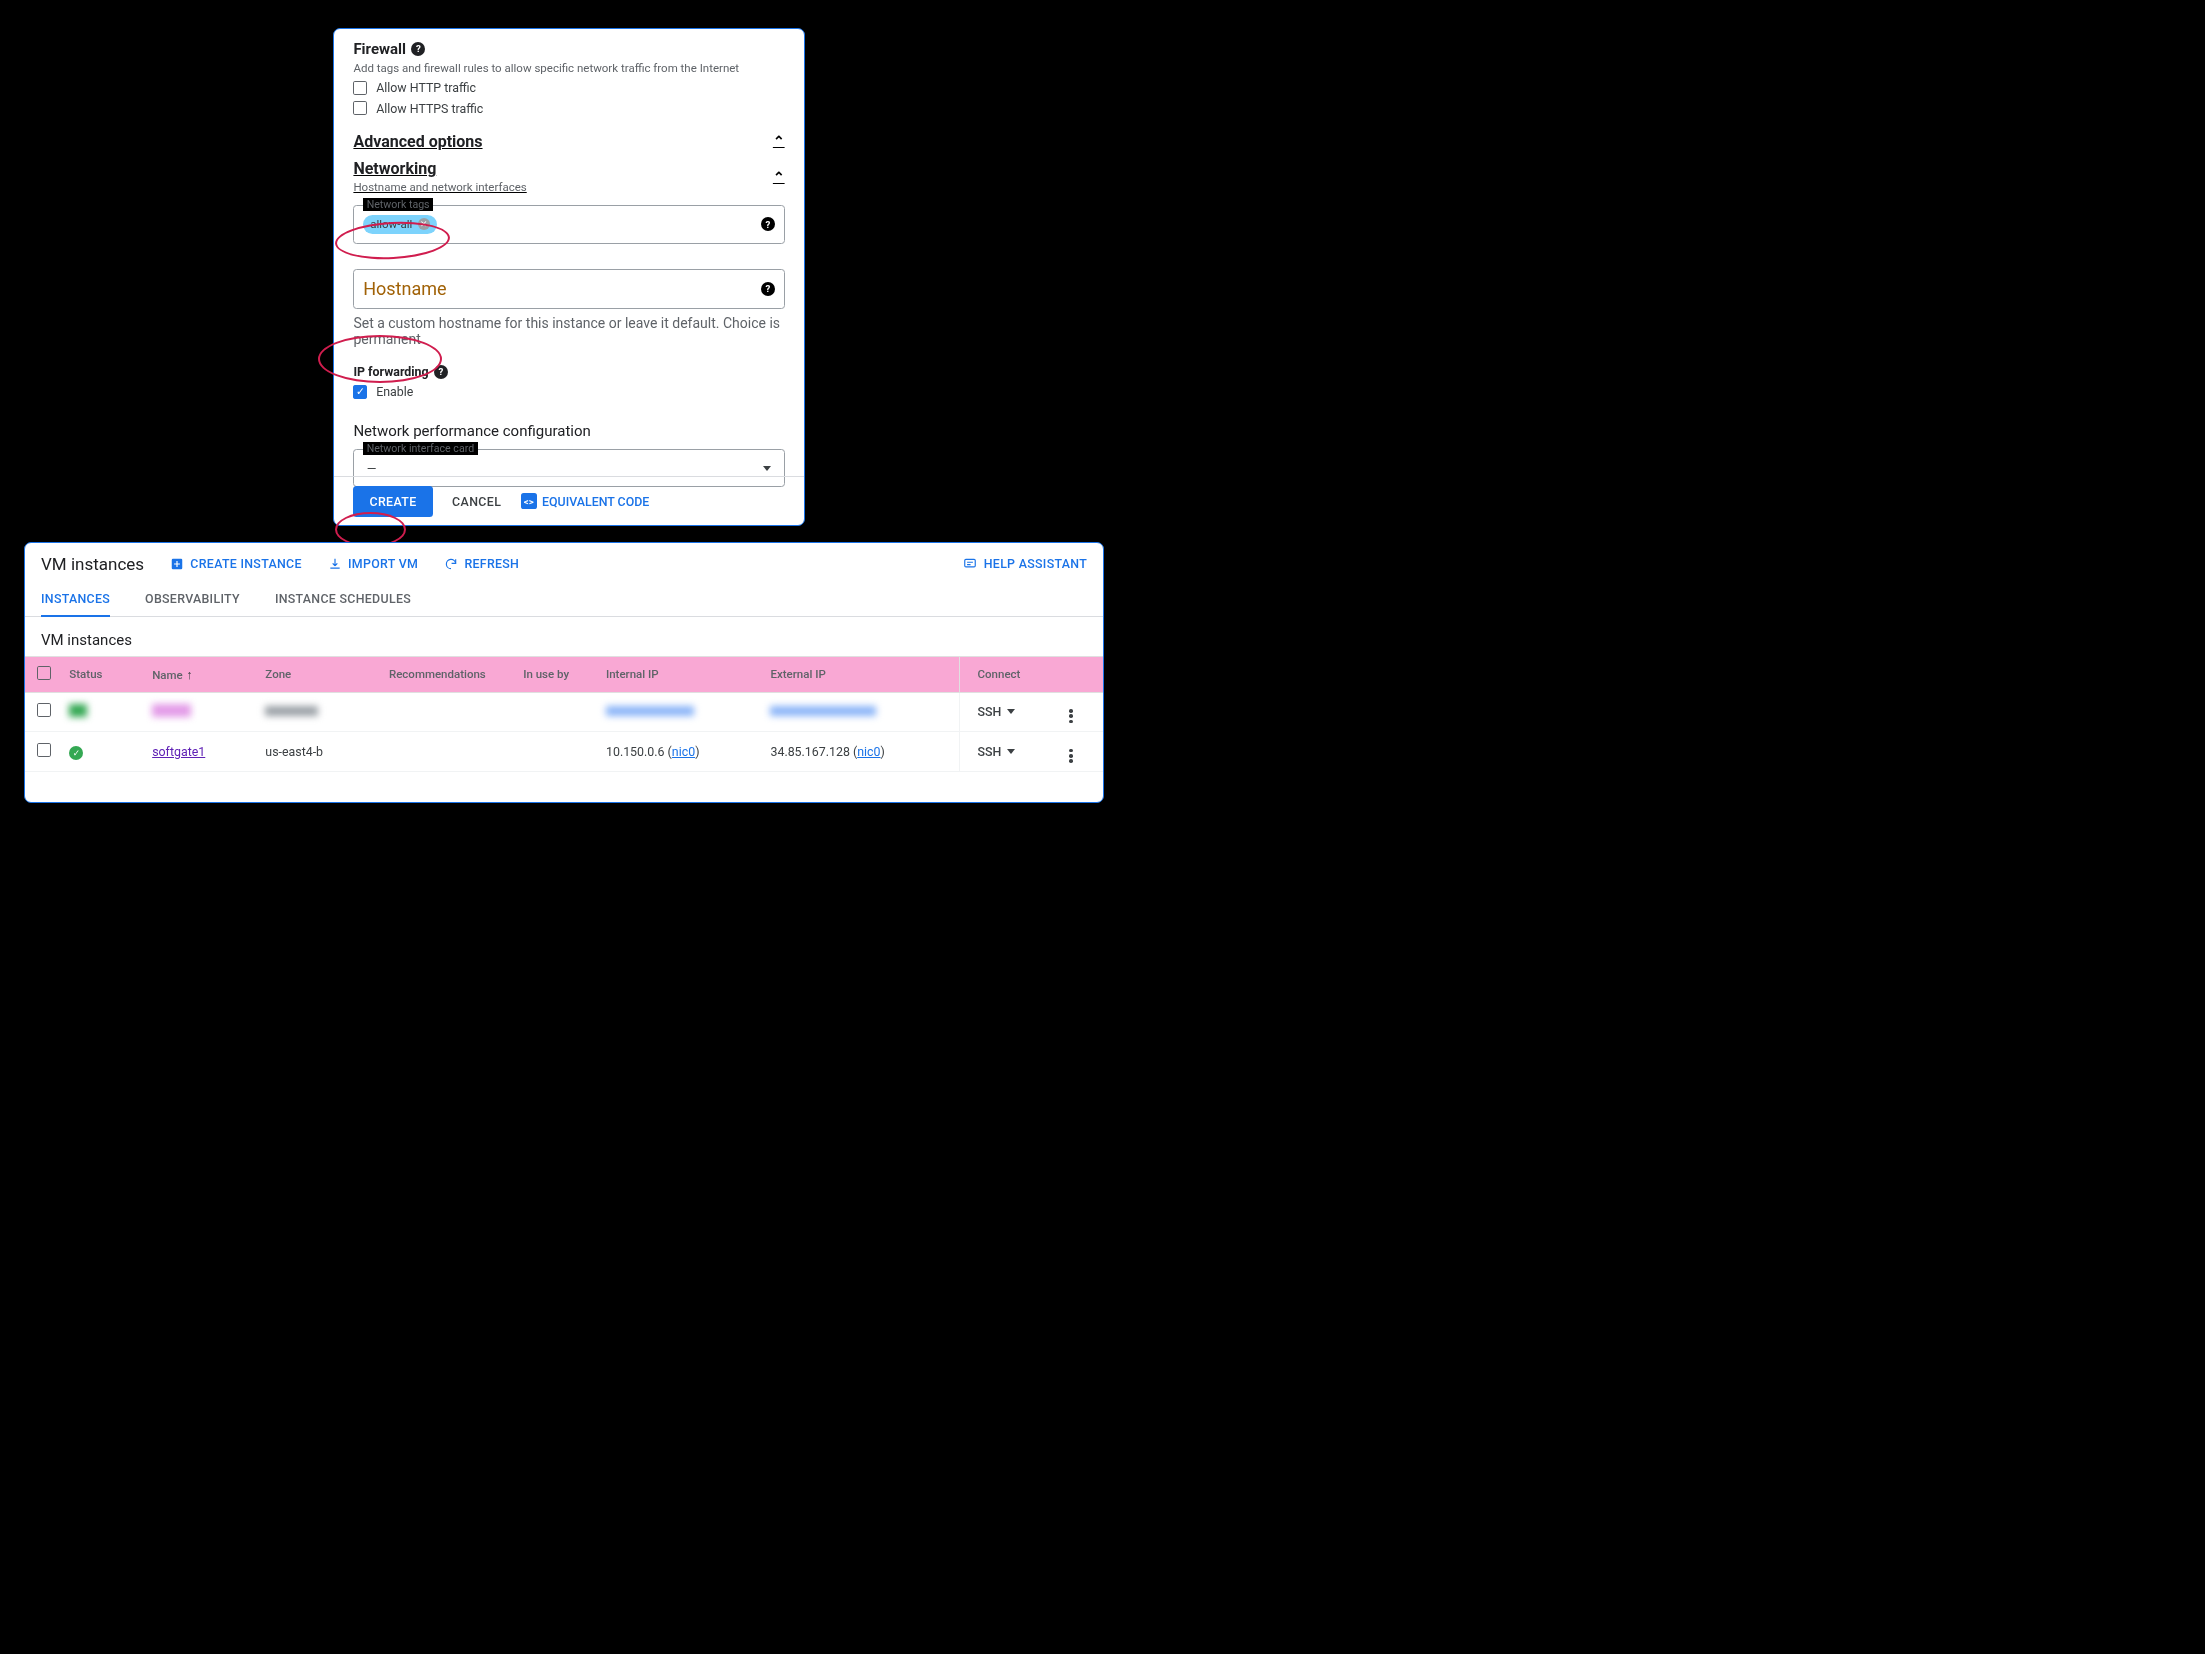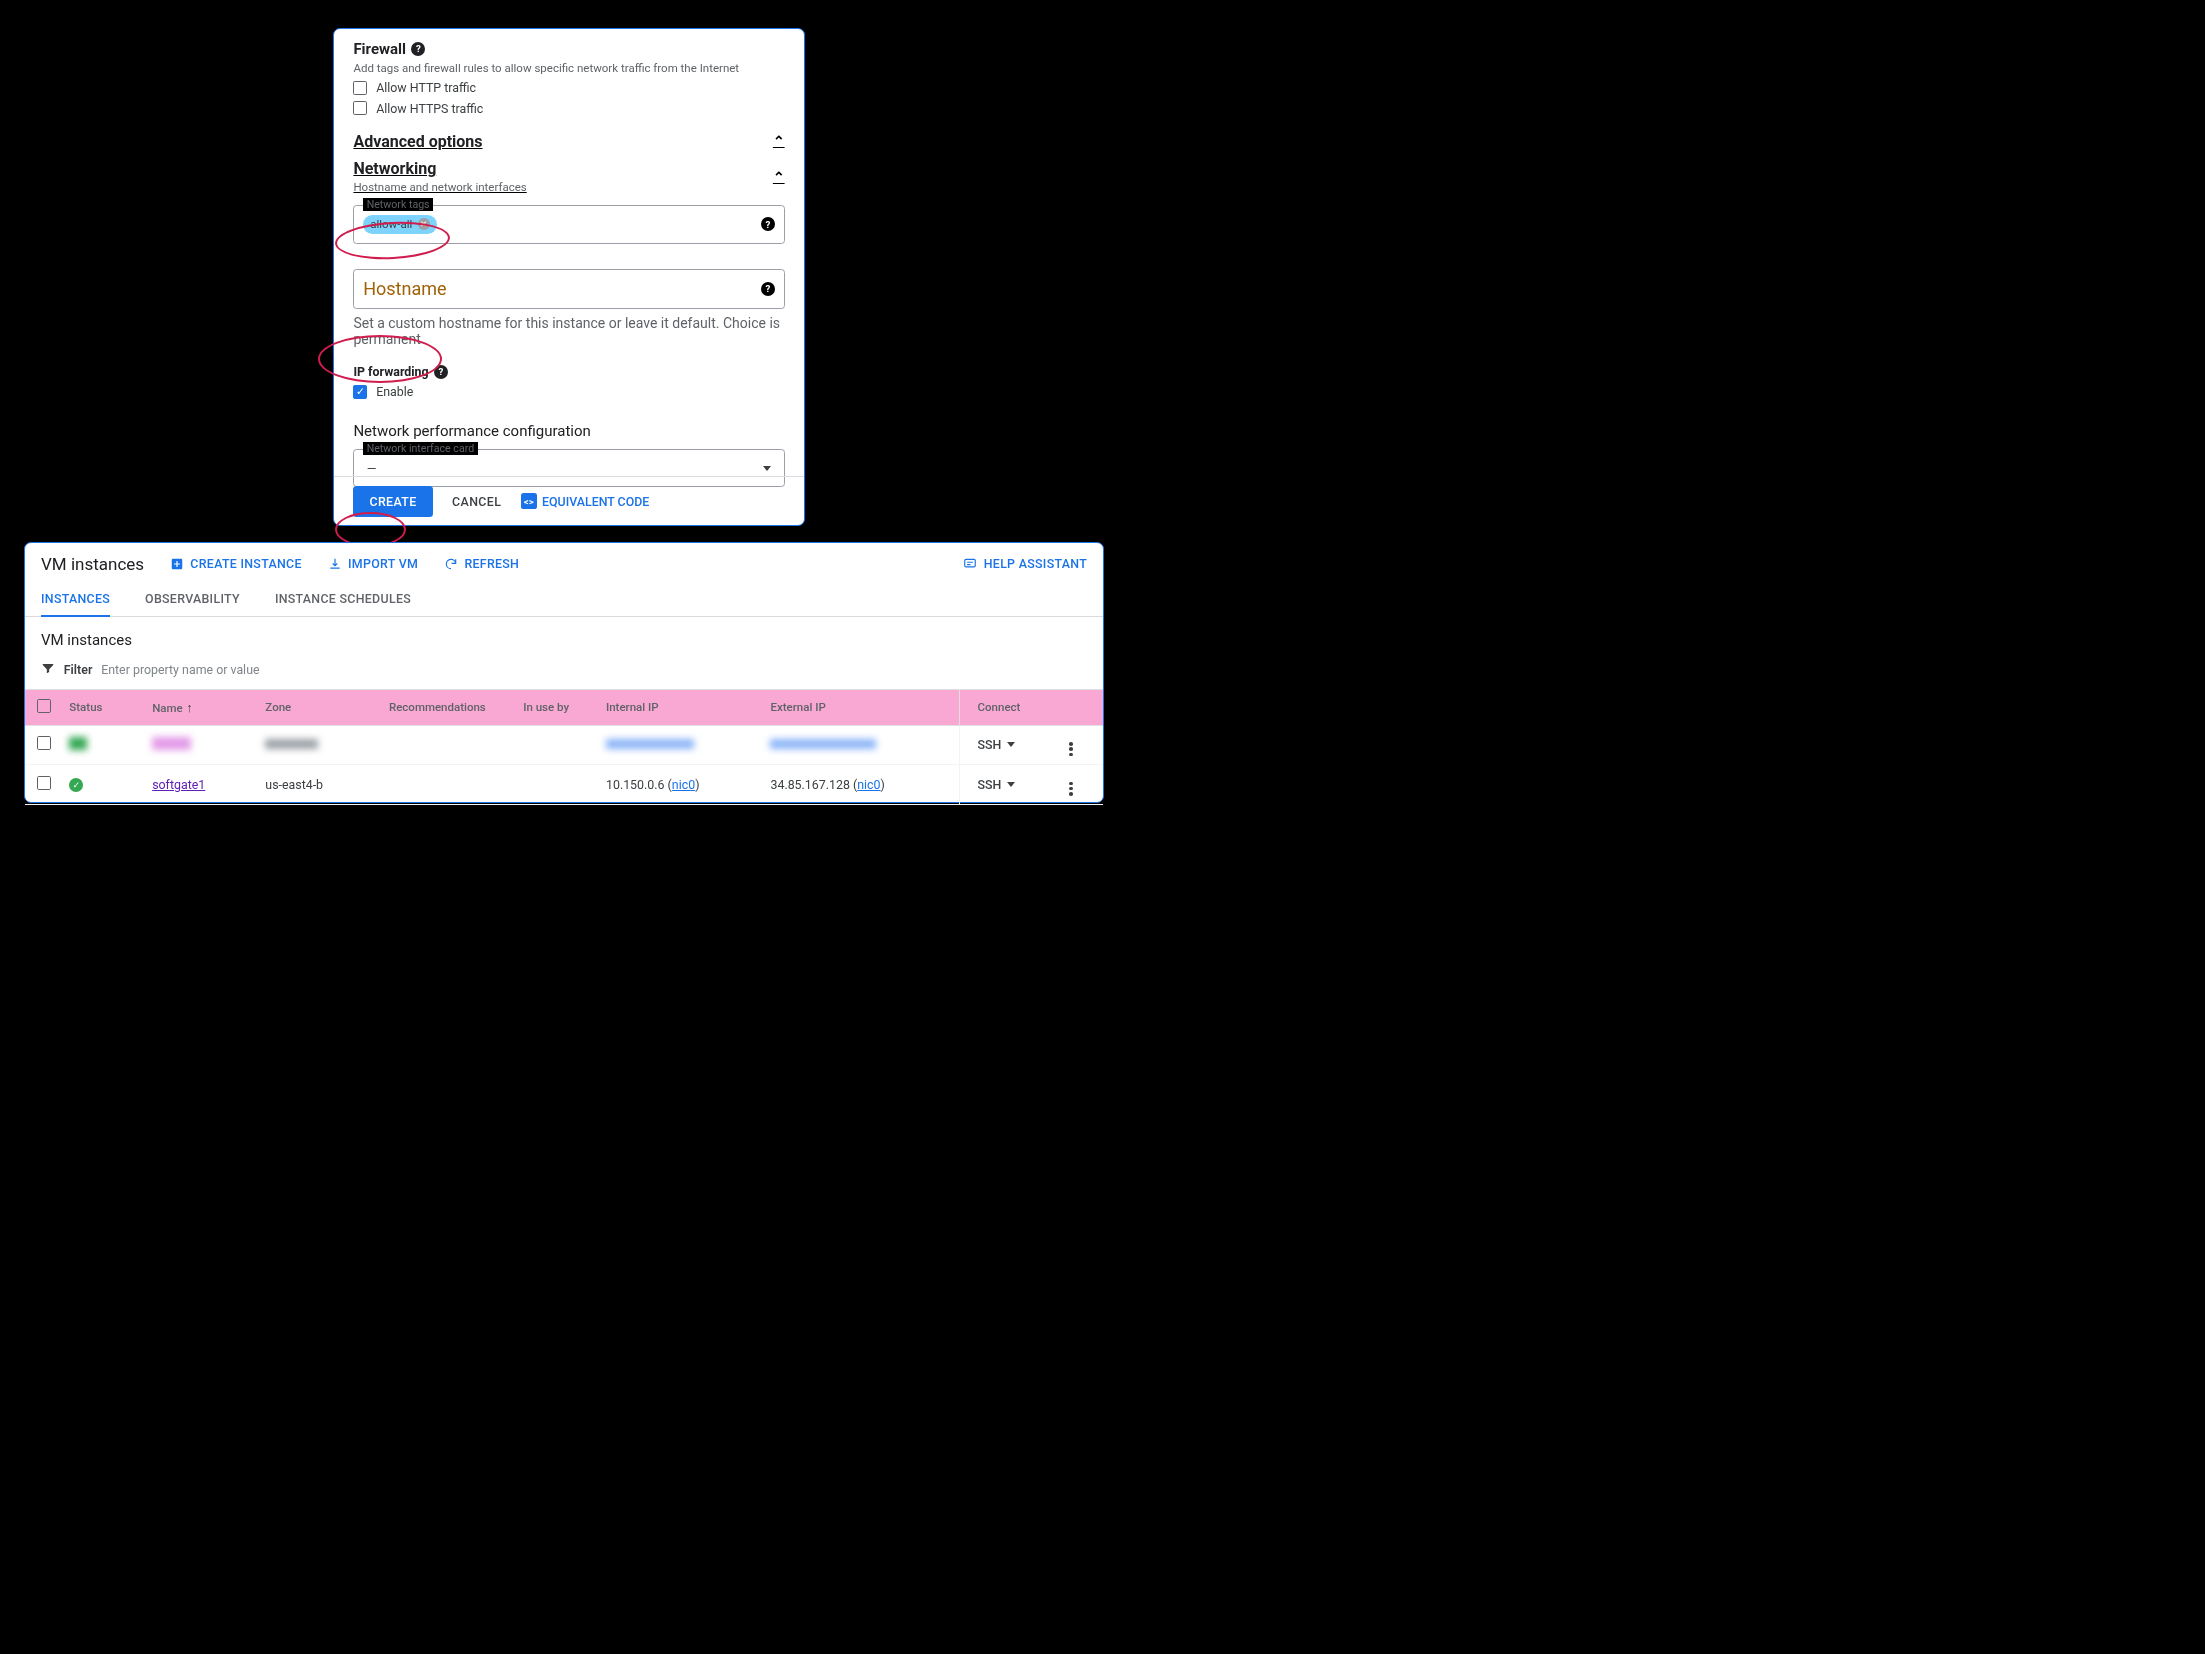--- a/index.html
+++ b/index.html
@@ -244,29 +244,20 @@
   </div>
 
   <div class="tabs">
     <div class="tab active">INSTANCES</div>
     <div class="tab">OBSERVABILITY</div>
     <div class="tab">INSTANCE SCHEDULES</div>
   </div>
 
   <div class="pb-sub">VM instances</div>
 
-  <div class="filter-row">
-    <span class="filter-ico">
-      <svg viewBox="0 0 24 24" width="14" height="14" fill="#3c4043">
-          <path d="M3 5h18v2l-7 7v5l-4 2v-7L3 7z"></path>
-        </svg>
-    </span>
-    <span class="filter-lbl">Filter</span>
-    <span class="filter-ph">Enter property name or value</span>
-  </div>
 
   <table>
     <thead>
       <tr>
         <th class="col-chk"><span class="chkbox" style="margin:auto"></span></th>
         <th class="col-status">Status</th>
         <th class="col-name"><span>Name</span><span class="arrow-up">↑</span></th>
         <th class="col-zone">Zone</th>
         <th class="col-rec">Recommendations</th>
         <th class="col-use">In use by</th>

